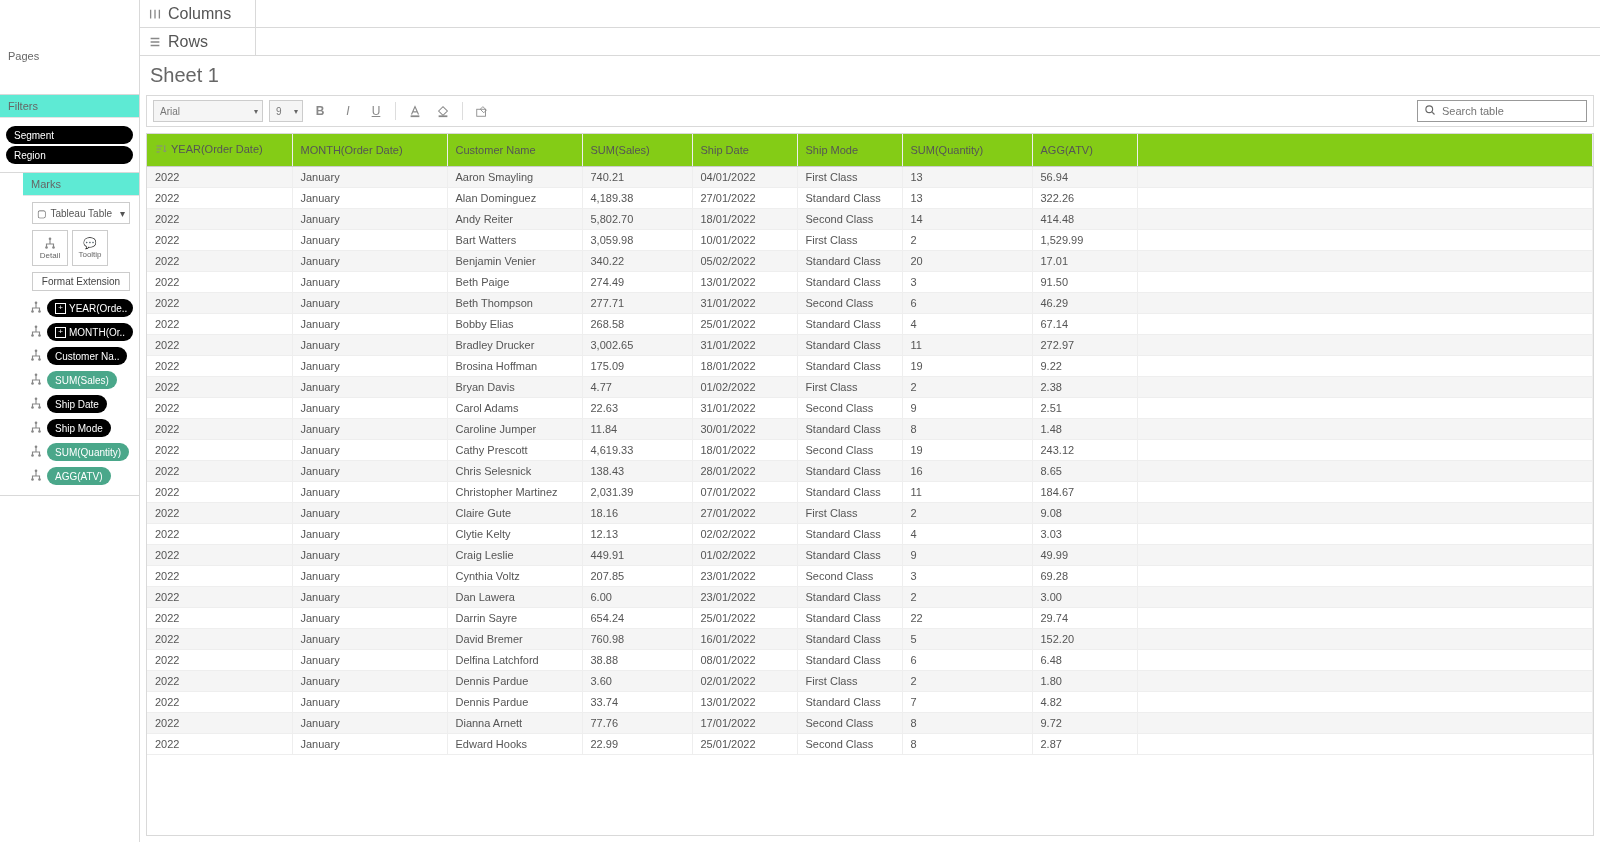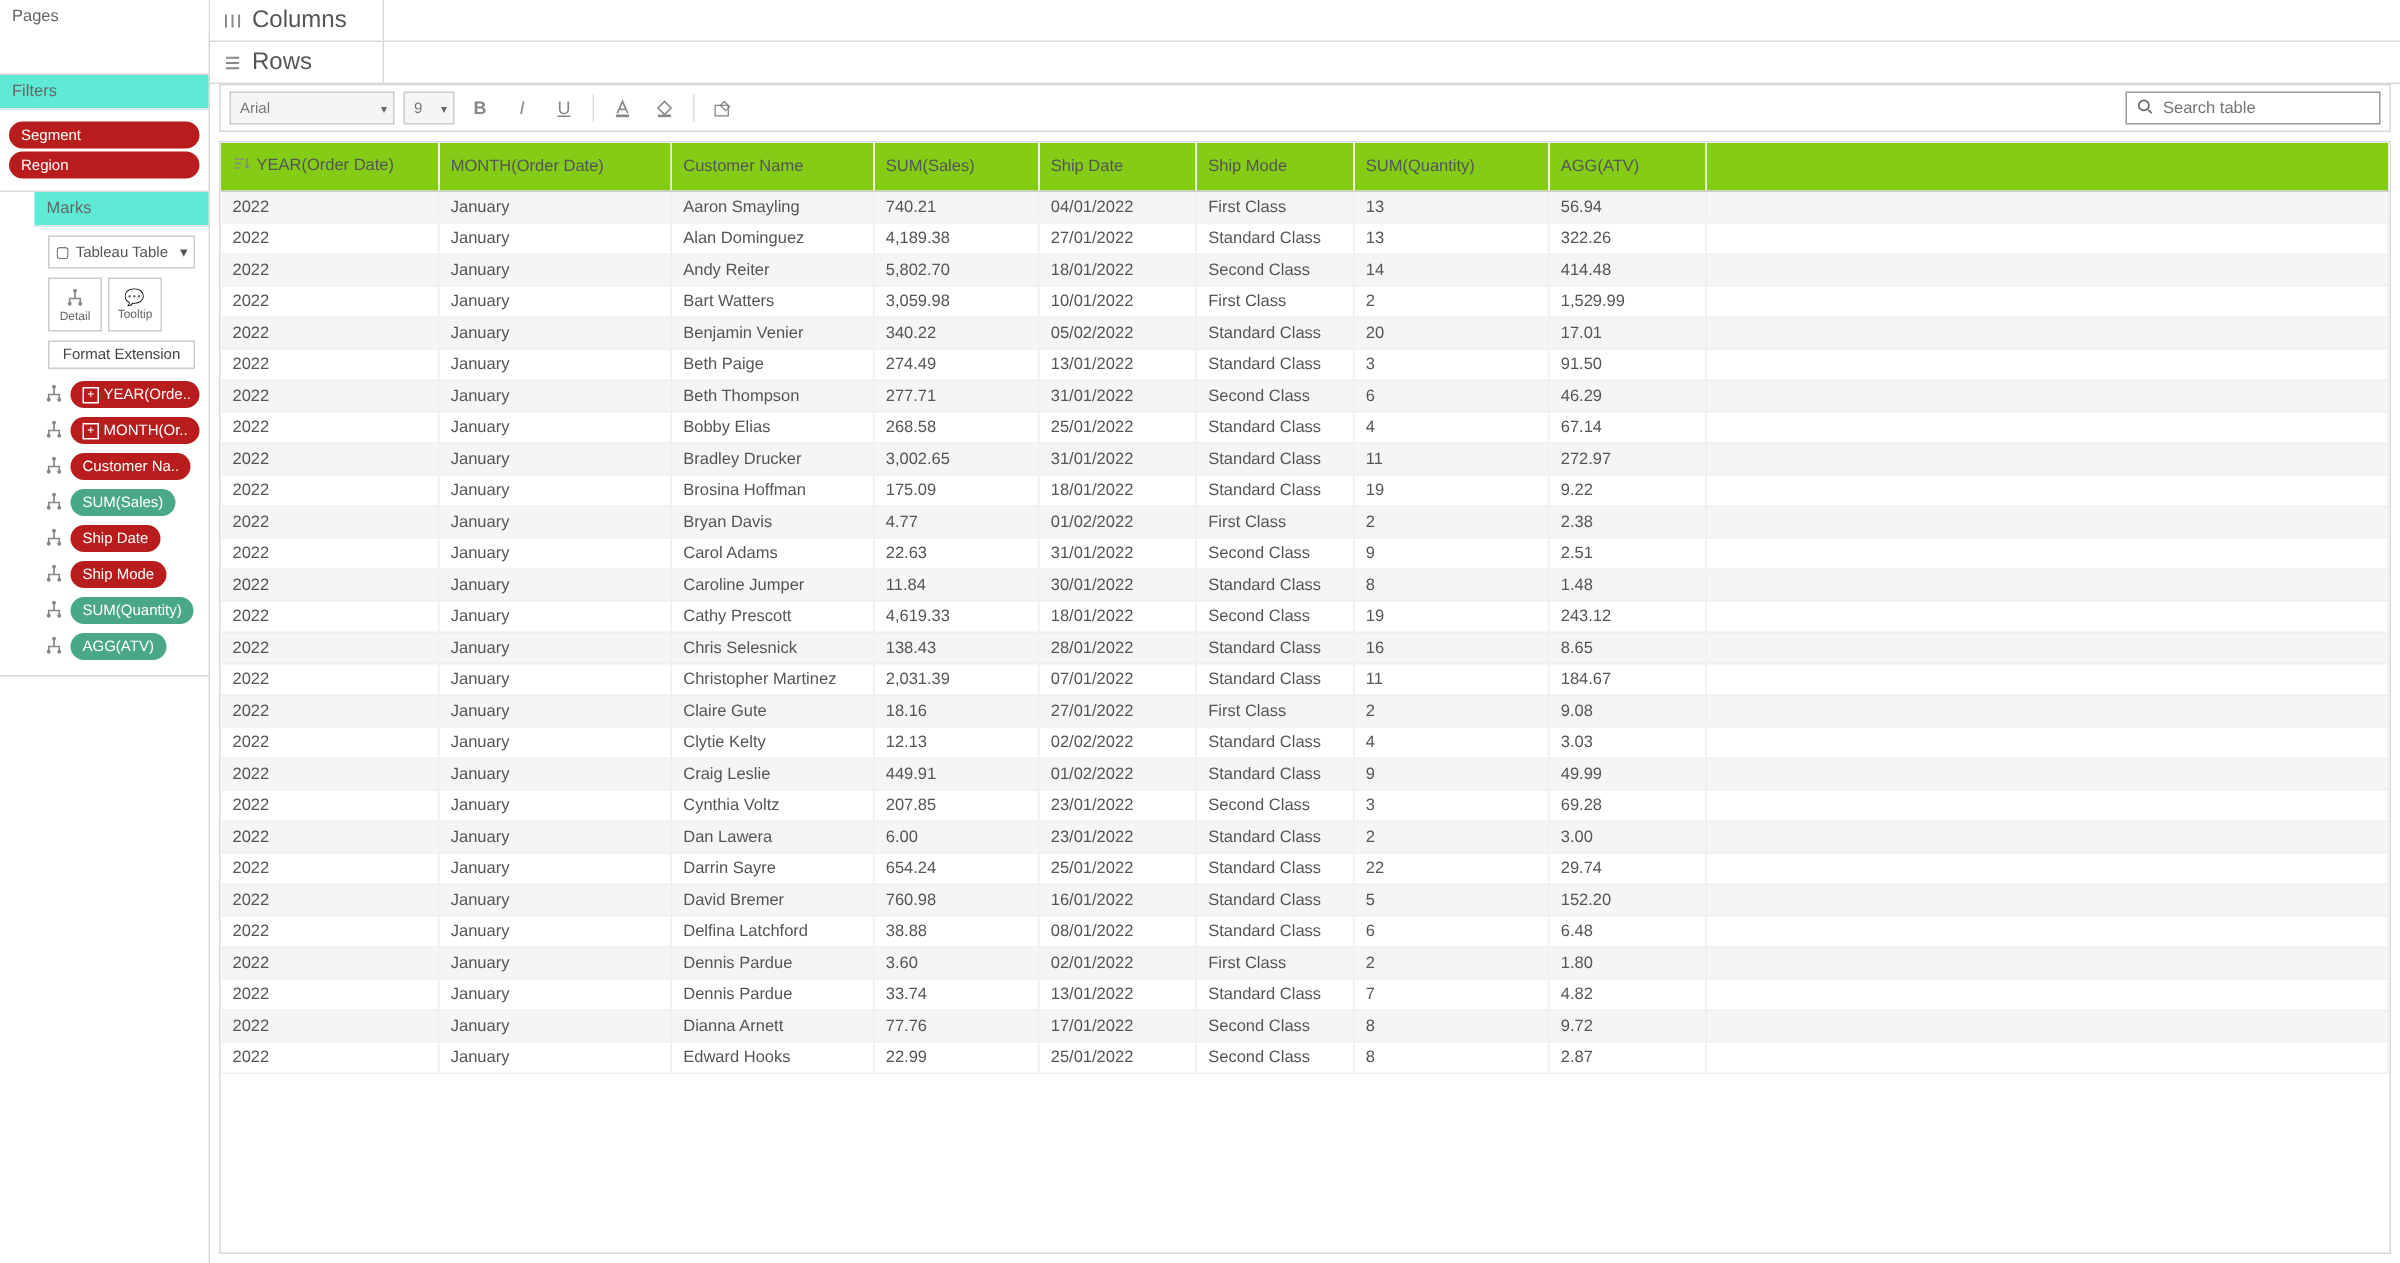--- a/index.html
+++ b/index.html
@@ -3,24 +3,24 @@
 <meta charset="utf-8">
 <style>
   * { box-sizing: border-box; margin: 0; padding: 0; }
   body { font-family: Arial, Helvetica, sans-serif; font-size: 11px; color: #333; background: #fff; width: 1600px; height: 842px; overflow: hidden; }
   .wrap { display: flex; height: 100%; }
   .side { width: 140px; border-right: 1px solid #d9d9d9; display: flex; flex-direction: column; }
   .main { flex: 1; display: flex; flex-direction: column; }
   .panel { border-bottom: 1px solid #d9d9d9; padding: 0; }
   .panel-hdr { font-size: 11px; color: #666; padding: 5px 8px; background: #5eead4; border-bottom: 1px solid #e4e4e4; }
   .panel-body { padding: 6px 6px; }
-  .panel.pages { min-height: 50px; }
+  .panel.pages { min-height: 50px; margin-top: 45px; }
   .panel.pages .panel-hdr { background: #fff; border-bottom: none; }
   .pill { display: flex; align-items: center; height: 18px; border-radius: 9px; padding: 0 8px; font-size: 10px; color: #fff; margin: 2px 0; cursor: pointer; white-space: nowrap; overflow: hidden; }
-  .pill.blue { background: #b91c1c; }
+  .pill.blue { background: #000000; }
   .pill.green { background: #4aa78a; }
   .pill-row { display: flex; align-items: center; gap: 4px; margin: 2px 0; }
   .hier-icon { width: 14px; height: 14px; color: #888; display: inline-flex; align-items: center; justify-content: center; flex-shrink:0;}
   .hier-icon svg { width: 14px; height: 14px; }
   .expand-box { width: 11px; height: 11px; border: 1px solid #fff; display: inline-flex; align-items: center; justify-content: center; font-size: 8px; margin-right: 3px; line-height:1; background: transparent; flex-shrink:0;}
   .marks-select { width: calc(100% - 6px); margin: 0 3px 6px 3px; height: 22px; border: 1px solid #ccc; background:#fff; display:flex; align-items:center; padding:0 4px; font-size:10px; color:#555; justify-content:space-between;}
   .marks-btn { width:36px; height:36px; border:1px solid #ccc; background:#fff; display:inline-flex; flex-direction:column; align-items:center; justify-content:center; font-size:8px; color:#666; cursor:pointer; }
   .marks-btn-row { display:flex; gap:4px; padding:0 3px; }
   .fmt-ext { margin:6px 3px; border:1px solid #ccc; text-align:center; padding:3px 0; font-size:10px; color:#444; cursor:pointer;}
   .shelf-row { display:flex; align-items:center; height:28px; border-bottom:1px solid #d9d9d9; }
@@ -218,20 +218,21 @@
         <span class="shelf-icon">
           <svg viewBox="0 0 16 16">
               <path d="M3 4h10M3 8h10M3 12h10" stroke="#888" stroke-width="1.5"></path>
             </svg>
         </span>
         <span>Rows</span>
       </div>
       <div class="shelf-drop"></div>
     </div>
 
+    <div class="sheet-title">Sheet 1</div>
 
     <div class="toolbar">
       <div class="tb-select" style="width:110px;">Arial</div>
       <div class="tb-select" style="width:34px;">9</div>
       <div class="tb-btn">
           <b>B</b>
         </div>
       <div class="tb-btn">
           <i>I</i>
         </div>

